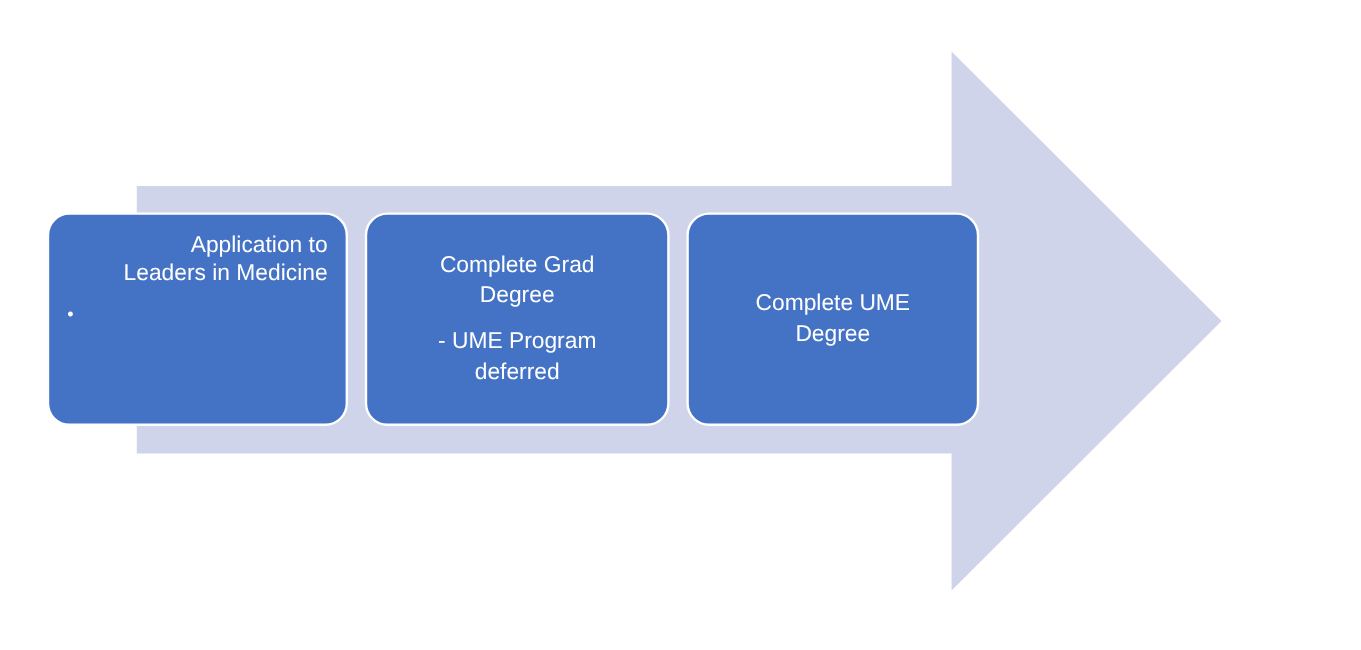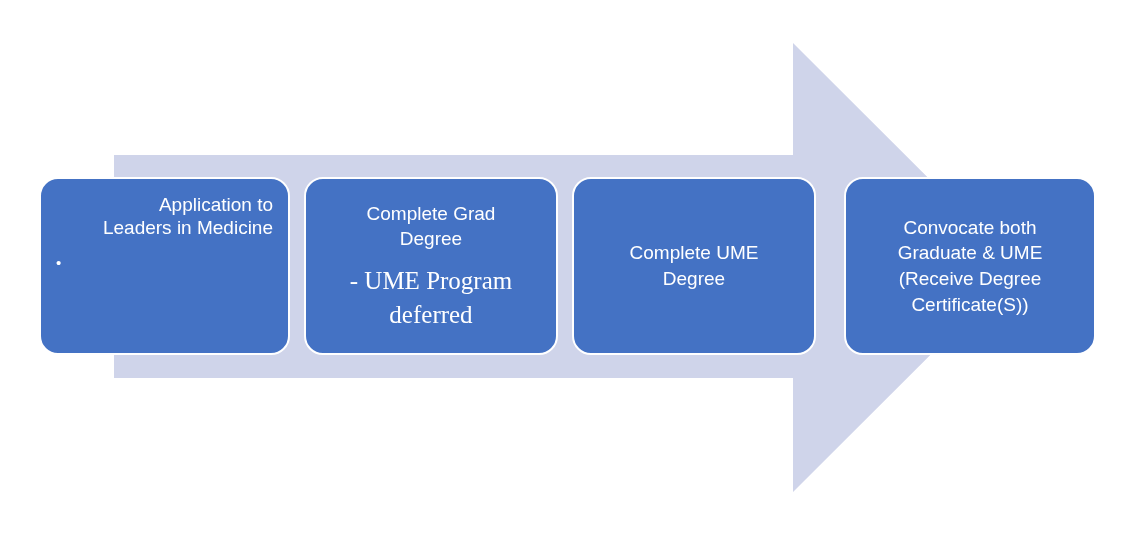--- a/index.html
+++ b/index.html
@@ -39,25 +39,24 @@
     font-size: 19px;
     line-height: 1.35;
     white-space: pre-line;
   }
   .step1 .title {
     line-height: 1.22;
     margin-bottom: 13px;
     text-align: right;
   }
   .subtitle {
-    font-size: 25px;
+    font-size: 19px;
     line-height: 1.35;
     white-space: pre-line;
     margin-top: 12px;
-    font-family: Liberation Serif, serif;
   }
   .bullet-row {
     display: flex;
     align-items: flex-start;
     font-size: 15px;
     line-height: 1.44;
   }
   .bullet-marker { flex: none; width: 10px; }
   .bullet-text { white-space: pre-line; }
 </style>
@@ -83,20 +82,14 @@
 Degree</div>
     <div class="subtitle">- UME Program
 deferred</div>
   </div>
 
   <div class="step step3 centered">
     <div class="title">Complete UME
 Degree</div>
   </div>
 
-  <div class="step step4 centered">
-    <div class="title">Convocate both
-Graduate &amp; UME
-(Receive Degree
-Certificate(S))</div>
-  </div>
 
 </div>
 
 </body></html>

